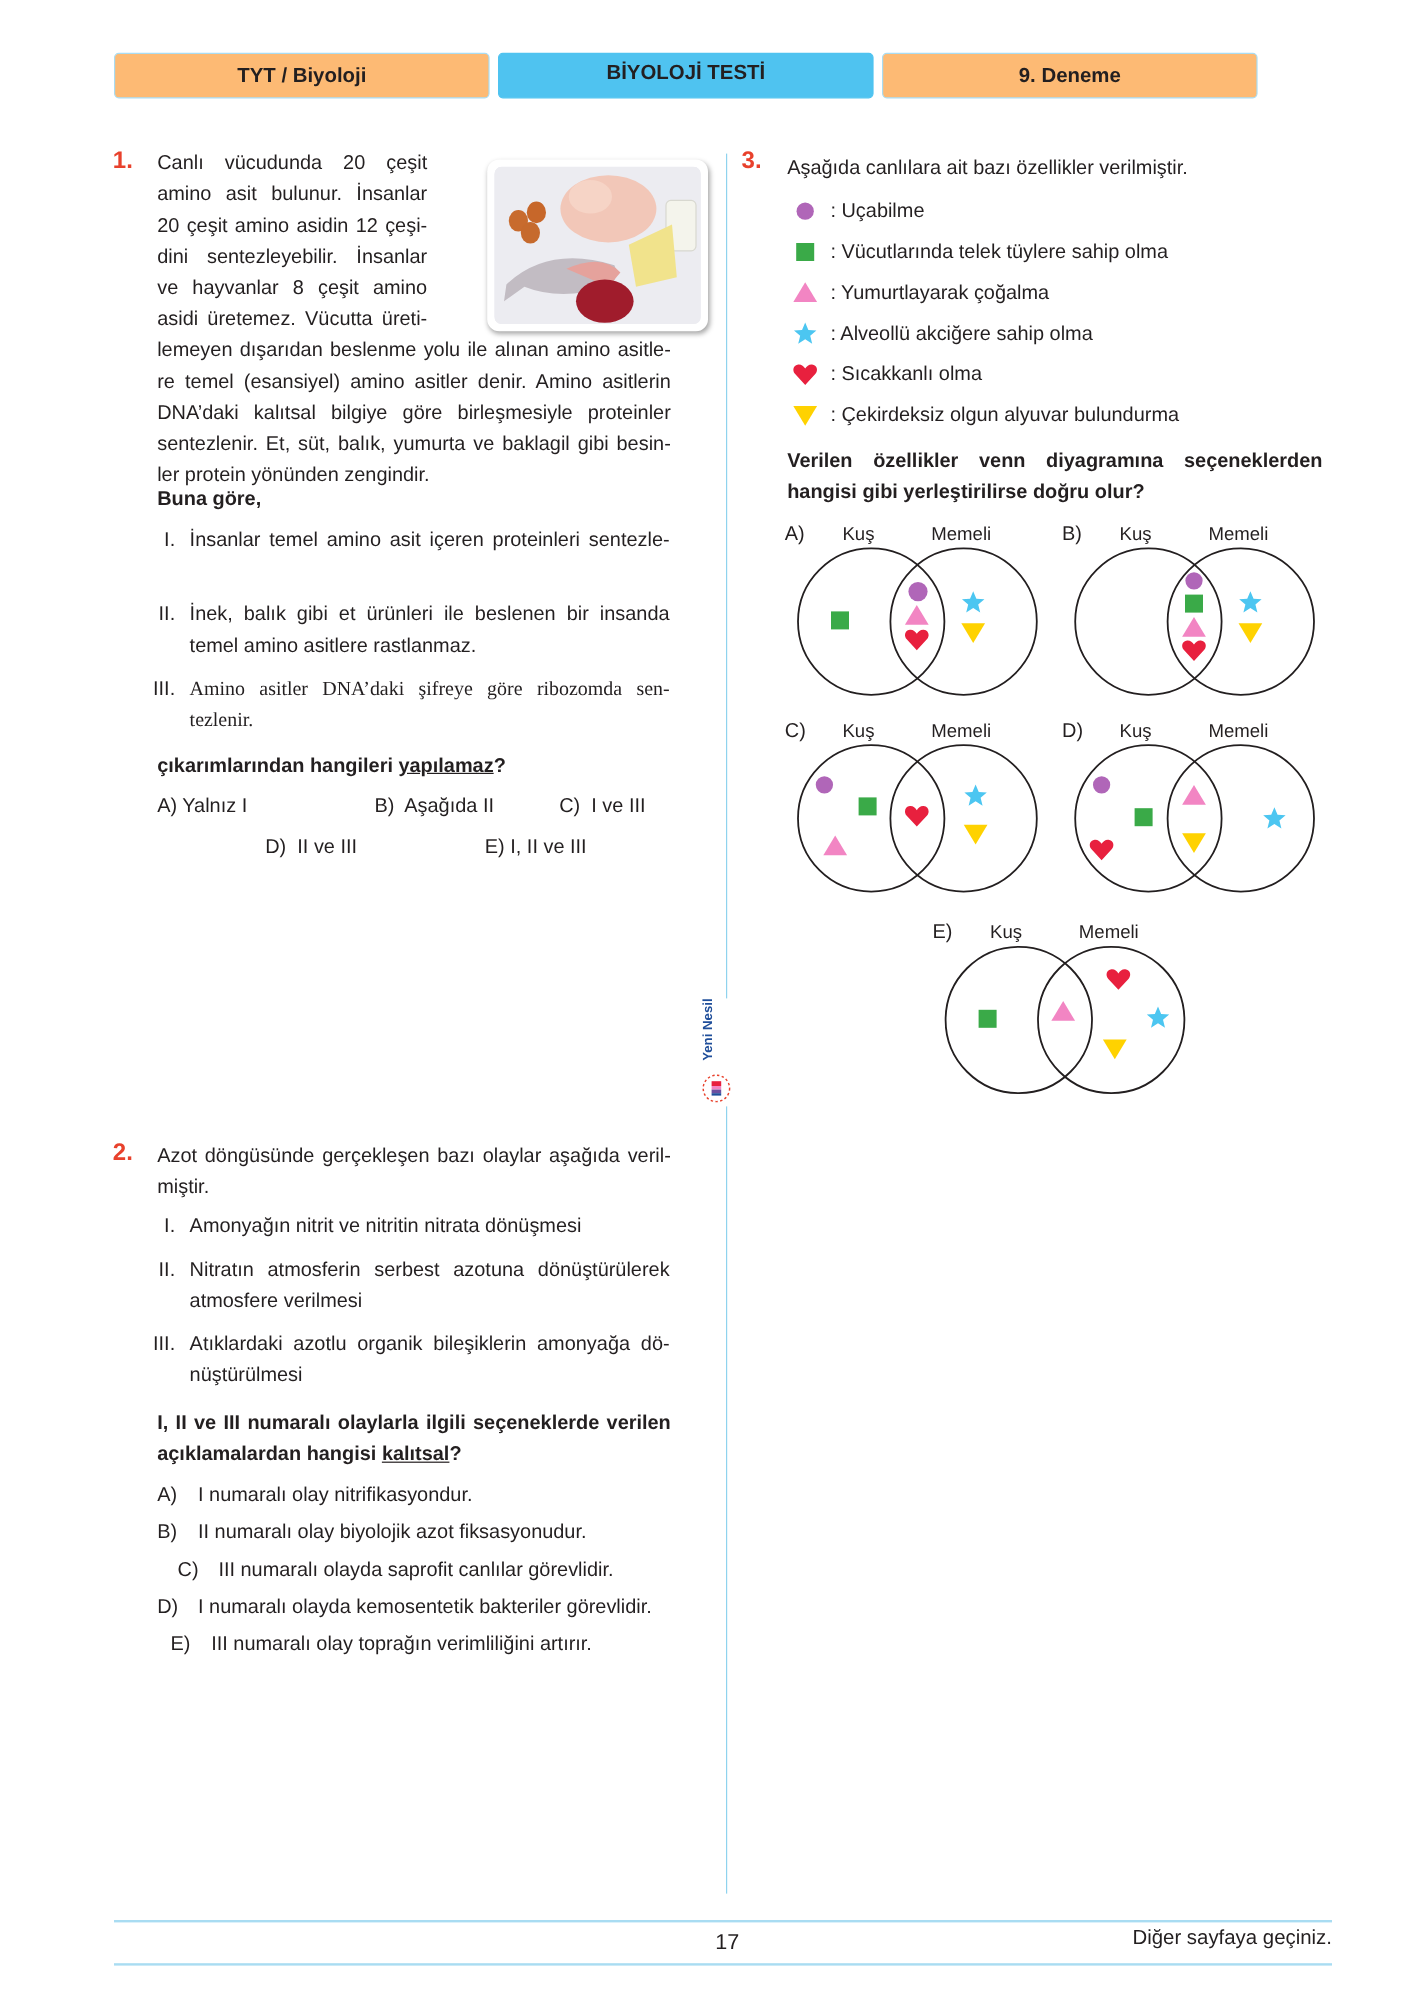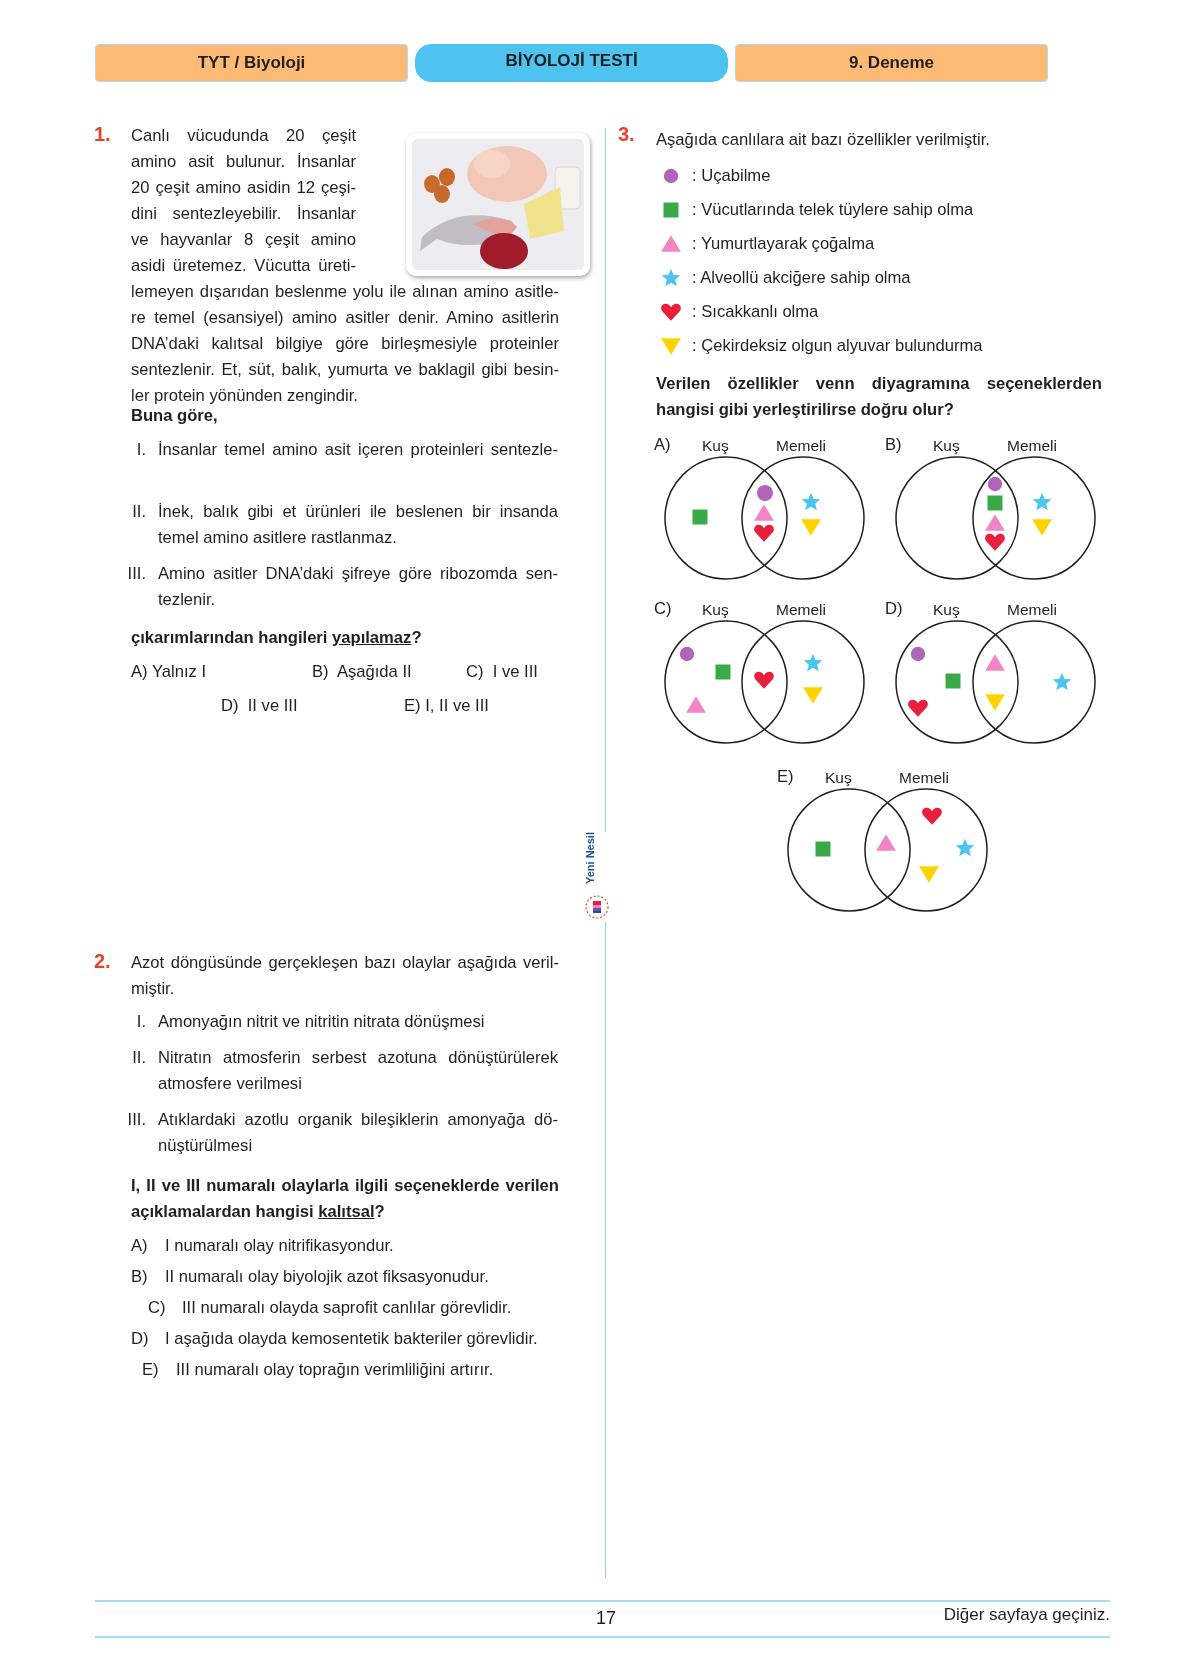--- a/index.html
+++ b/index.html
@@ -1,21 +1,21 @@
 <!DOCTYPE html>
 <html><head>
 <meta charset="utf-8">
 <style>
   * { box-sizing: border-box; margin: 0; padding: 0; }
   body { width: 1190px; height: 1672px; background: #ffffff; position: relative; font-family: "Liberation Sans", sans-serif; color: #231f20; overflow: hidden; }
   .abs { position: absolute; }
 
   
   .hdr-box { position: absolute; top: 44px; height: 38px; border: 1.5px solid #a9dcf2; border-radius: 4px; display: flex; align-items: center; justify-content: center; font-weight: bold; font-size: 17px; color: #231f20; background: #fdba74; }
-  .hdr-box.mid { background: #4fc3f0; border-color: #4fc3f0; align-items: flex-start; padding-top: 6px; border-radius: 16px; }
+  .hdr-box.mid { background: #4fc3f0; border-color: #4fc3f0; align-items: flex-start; padding-top: 6px; }
 
   
   .divider { position: absolute; left: 605px; top: 128px; width: 1px; height: 1450px; background: #8fd3ee; }
 
   .qnum { position: absolute; font-weight: bold; font-size: 20px; color: #e8412c; }
   .txt { font-size: 16.6px; line-height: 26px; color: #231f20; }
   .bold { font-weight: bold; }
   .u { text-decoration: underline; }
   .justify { text-align: justify; text-align-last: justify; }
 
@@ -119,21 +119,21 @@
   </div>
   <div class="roman" style="left:118px; top:499px; width:440px; height:54px;">
     <span class="rlabel" style="left:-18px; width:46px;">II.</span>
     <div class="rtext" style="width:400px;">
       <div class="justify">İnek, balık gibi et ürünleri ile beslenen bir insanda</div>
       <div>temel amino asitlere rastlanmaz.</div>
     </div>
   </div>
   <div class="roman" style="left:118px; top:561px; width:440px; height:54px;">
     <span class="rlabel" style="left:-18px; width:46px;">III.</span>
-    <div class="rtext" style="width:400px;">
+    <div class="rtext" style="width:400px;font-family:Liberation Serif, serif;">
       <div class="justify">Amino asitler DNA’daki şifreye göre ribozomda sen-</div>
       <div>tezlenir.</div>
     </div>
   </div>
 
   <div class="abs txt bold" style="left:131px; top:625px;">
     <span>çıkarımlarından hangileri </span><span class="u">yapılamaz</span><span>?</span>
   </div>
 
   <div class="abs txt" style="left:131px; top:659px;"><span>A)</span> <span>Yalnız I</span></div>
@@ -183,21 +183,21 @@
   </div>
 
   <div class="abs txt bold" style="left:131px; top:1173px; width:428px;">
     <div class="justify">I, II ve III numaralı olaylarla ilgili seçeneklerde verilen</div>
     <div><span>açıklamalardan hangisi </span><span class="u">kalıtsal</span><span>?</span></div>
   </div>
 
   <div class="abs txt" style="left:131px; top:1233px;"><span style="display:inline-block; width:34px;">A)</span><span>I numaralı olay nitrifikasyondur.</span></div>
   <div class="abs txt" style="left:131px; top:1264px;"><span style="display:inline-block; width:34px;">B)</span><span>II numaralı olay biyolojik azot fiksasyonudur.</span></div>
   <div class="abs txt" style="left:148px; top:1295px;"><span style="display:inline-block; width:34px;">C)</span><span>III numaralı olayda saprofit canlılar görevlidir.</span></div>
-  <div class="abs txt" style="left:131px; top:1326px;"><span style="display:inline-block; width:34px;">D)</span><span>I aşağıda olayda kemosentetik bakteriler görevlidir.</span></div>
+  <div class="abs txt" style="left:131px; top:1326px;"><span style="display:inline-block; width:34px;">D)</span><span>I numaralı olayda kemosentetik bakteriler görevlidir.</span></div>
   <div class="abs txt" style="left:142px; top:1357px;"><span style="display:inline-block; width:34px;">E)</span><span>III numaralı olay toprağın verimliliğini artırır.</span></div>
 </div>
 
 <div>
   <div class="qnum" style="left:618px; top:123px;">3.</div>
   <div class="abs txt" style="left:656px; top:127px;">Aşağıda canlılara ait bazı özellikler verilmiştir.</div>
 
   <div class="legend-row" style="top:163px;">
     <span class="sym">
         <svg width="18" height="18">

